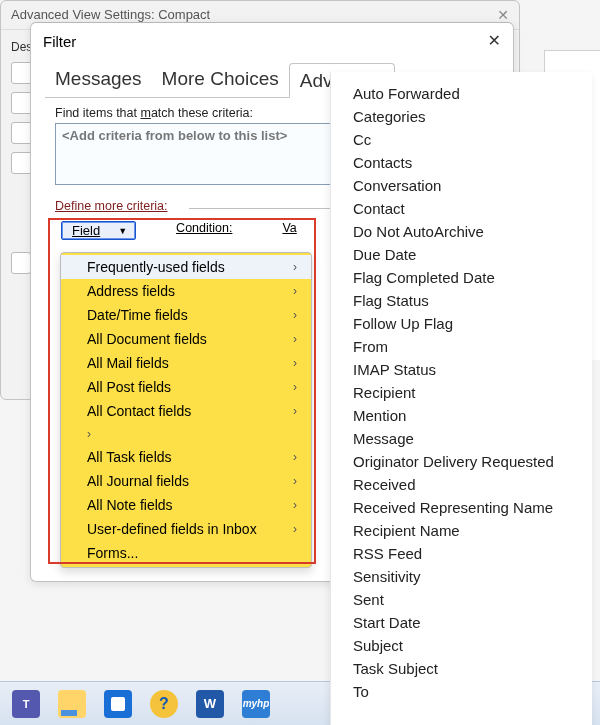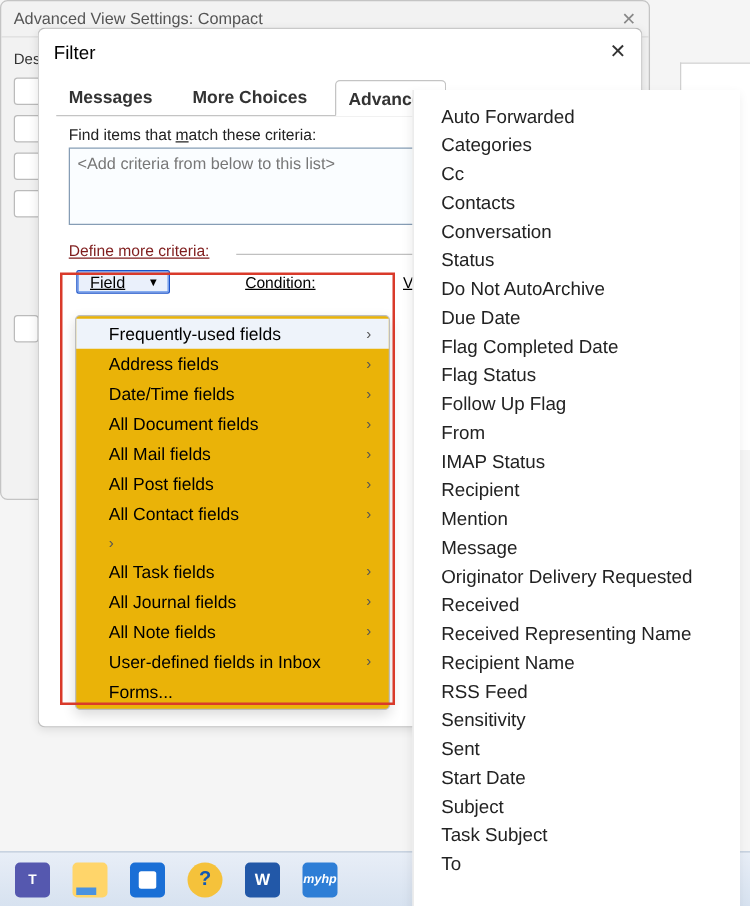--- a/index.html
+++ b/index.html
@@ -27,57 +27,57 @@
       border-radius: 6px; box-shadow: 0 2px 8px rgba(0,0,0,0.1);
     }
     .filter-header {
       display:flex; justify-content:space-between; align-items:flex-end;
       padding: 8px 12px; font-size: 14px; border-bottom: 0;
     }
     .close-x { font-size: 16px; cursor:pointer; color:#333; }
 
     .tabs {
       display:flex; margin: 4px 10px 0 14px; border-bottom: 1px solid #c4c4c4;
-      gap:12px; font-size: 14px; font-weight: bold;
+      gap:0; font-size: 19px;
     }
     .tab { padding: 6px 10px 5px 10px; cursor:pointer; color:#333; }
     .tab.active {
       border:1px solid #c4c4c4; border-bottom: 1px solid #fff; background:#fff;
       position:relative; top:1px; border-radius: 4px 4px 0 0; text-align: right;
     }
 
     .criteria-area { margin: 8px 16px 0 24px; }
     .criteria-label { font-size: 12.5px; color:#222; margin-bottom: 3px; }
     .criteria-label u { text-decoration: underline; }
     .criteria-box {
       border:1px solid #869db5; background:#fafdff; width: 432px; height: 62px;
-      padding: 4px 6px; font-size: 13px; color:#777;
+      padding: 4px 6px; font-size: 13px; color:#777;font-weight:bold;
     }
 
     .define-label { font-size: 12.5px; margin: 14px 0 0 24px; color:#7f1d1d; text-decoration: underline; position:relative;}
     .define-line { position:absolute; left:134px; top:9px; width:340px; height:1px; background:#c0c0c0;}
 
     .red-box {
       position: absolute; top: 218px; left: 48px; width: 268px; height: 346px;
       border: 2px solid #d93a2a; pointer-events: none; z-index: 5;
     }
 
-    .field-btn-row { margin: 6px 0 0 30px; display:flex; align-items:center; gap:60px; padding-top:2px;}
+    .field-btn-row { margin: 6px 0 0 30px; display:flex; align-items:flex-start; gap:40px; padding-top:2px;}
     .field-btn {
       display:flex; align-items:center; gap:18px; font-size:13px; padding: 1px 8px 1px 10px;
       border: 1px solid #1a52c9; background:#eaf0fb; cursor:pointer; border-radius:2px;
       box-shadow: 0 0 0 1px #6495ed inset;
     }
     .field-btn span:first-child { text-decoration: underline; }
     .dropdown-tri { font-size: 9px; }
     .cond-label { font-size: 12.5px; text-decoration: underline; }
     .val-label { font-size:12.5px; text-decoration:underline; margin-left:10px; }
 
     .field-menu {
-      position: absolute; top: 252px; left: 60px; width: 252px; background:#eab308;
+      position: absolute; top: 252px; left: 60px; width: 252px; background:#fde047;
       border: 1px solid #bdbdbd; border-radius: 4px; box-shadow: 0 4px 10px rgba(0,0,0,0.15);
       padding: 2px 0; z-index: 4;
     }
     .field-menu-item {
       display:flex; justify-content:space-between; align-items:center; padding: 4px 14px 4px 26px;
       font-size: 14px; cursor:pointer;
     }
     .field-menu-item:hover, .field-menu-item.highlight { background:#eef3fa; }
     .chev { font-size: 12px; color:#555; }
 
@@ -230,21 +230,21 @@
       <span>Forms...</span>
     </div>
   </div>
 
 <div class="submenu" id="submenu">
     <div class="submenu-item">Auto Forwarded</div>
     <div class="submenu-item">Categories</div>
     <div class="submenu-item">Cc</div>
     <div class="submenu-item">Contacts</div>
     <div class="submenu-item">Conversation</div>
-    <div class="submenu-item">Status</div>
+    <div class="submenu-item">Contact</div>
     <div class="submenu-item">Do Not AutoArchive</div>
     <div class="submenu-item">Due Date</div>
     <div class="submenu-item">Flag Completed Date</div>
     <div class="submenu-item">Flag Status</div>
     <div class="submenu-item">Follow Up Flag</div>
     <div class="submenu-item">From</div>
     <div class="submenu-item">IMAP Status</div>
     <div class="submenu-item">Recipient</div>
     <div class="submenu-item">Mention</div>
     <div class="submenu-item">Message</div>

